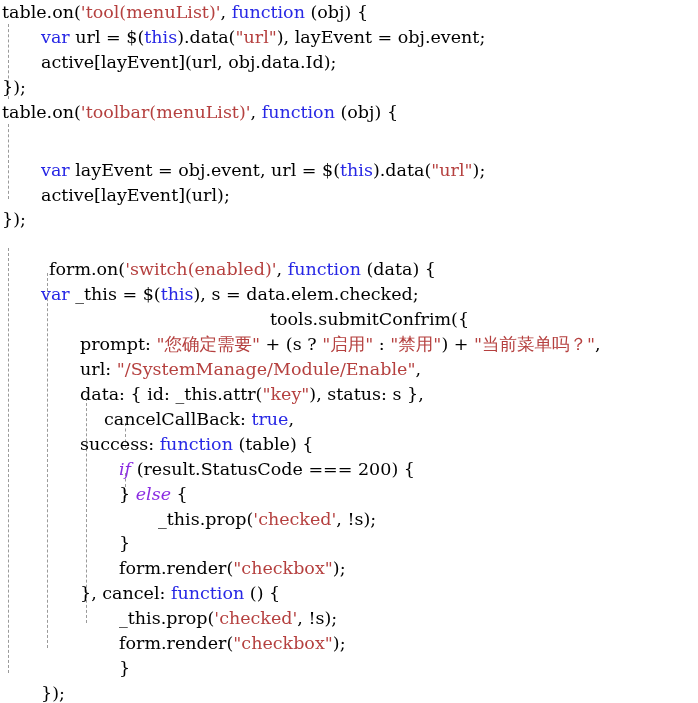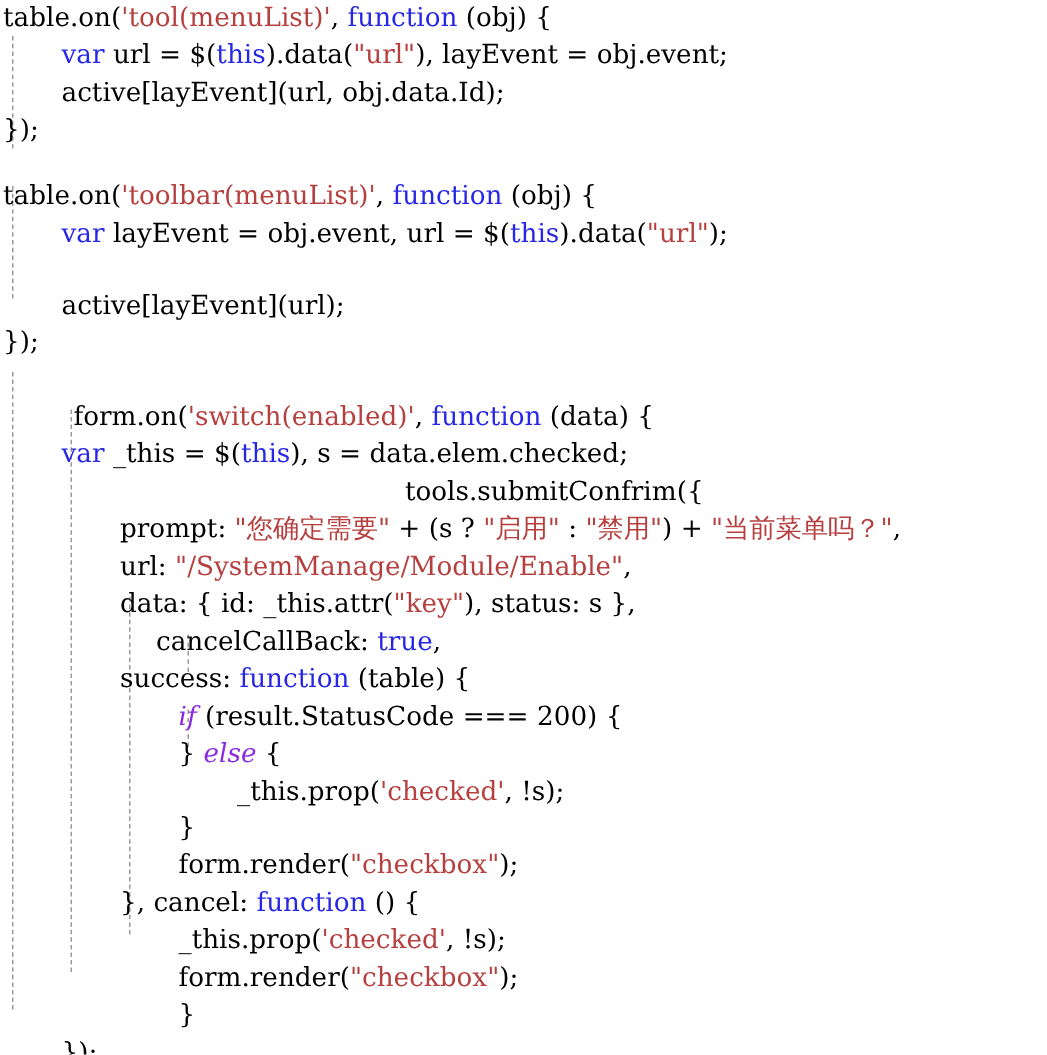--- a/index.html
+++ b/index.html
@@ -77,23 +77,23 @@
       <div class="guide" style="left: 86px; top: 398px; height: 225px; border-left-color: rgb(154, 154, 154);"></div>
       <div class="guide" style="left: 125px; top: 423px; height: 25px; border-left-color: rgb(154, 154, 154);"></div>
       <div class="guide" style="left: 125px; top: 473px; height: 25px; border-left-color: rgb(154, 154, 154);"></div>
     </div>
 
   <div class="code-lines">
       <div class="line" style="height: 24.93px; line-height: 24.93px;"><span style="display: inline-block; width: 0px;"></span><span class="t-plain">table.on(</span><span class="t-str">'tool(menuList)'</span><span class="t-plain">, </span><span class="t-kw">function</span><span class="t-plain"> (obj) {</span></div>
       <div class="line" style="height: 24.93px; line-height: 24.93px;"><span style="display: inline-block; width: 39px;">    </span><span class="t-kw">var</span><span class="t-plain"> url = $(</span><span class="t-kw">this</span><span class="t-plain">).data(</span><span class="t-str">"url"</span><span class="t-plain">), layEvent = obj.event;</span></div>
       <div class="line" style="height: 24.93px; line-height: 24.93px;"><span style="display: inline-block; width: 39px;">    </span><span class="t-plain">active[layEvent](url, obj.data.Id);</span></div>
       <div class="line" style="height: 24.93px; line-height: 24.93px;"><span style="display: inline-block; width: 0px;"></span><span class="t-plain">});</span></div>
-      <div class="line" style="height: 24.93px; line-height: 24.93px; margin-top: 19px;"><span style="display: inline-block; width: 0px;"></span><span class="t-plain">table.on(</span><span class="t-str">'toolbar(menuList)'</span><span class="t-plain">, </span><span class="t-kw">function</span><span class="t-plain"> (obj) {</span></div>
-      <div class="line" style="height: 24.93px; line-height: 24.93px;"><span style="display: inline-block; width: 39px;">    </span><span class="t-kw">var</span><span class="t-plain"> layEvent = obj.event, url = $(</span><span class="t-kw">this</span><span class="t-plain">).data(</span><span class="t-str">"url"</span><span class="t-plain">);</span></div>
-      <div class="line" style="height: 24.93px; line-height: 24.93px; margin-top: 23px;"><span style="display: inline-block; width: 39px;">    </span><span class="t-plain">active[layEvent](url);</span></div>
+      <div class="line" style="height: 24.93px; line-height: 24.93px;"><span style="display: inline-block; width: 0px;"></span><span class="t-plain">table.on(</span><span class="t-str">'toolbar(menuList)'</span><span class="t-plain">, </span><span class="t-kw">function</span><span class="t-plain"> (obj) {</span></div>
+      <div class="line" style="height: 24.93px; line-height: 24.93px; margin-top: 33px;"><span style="display: inline-block; width: 39px;">    </span><span class="t-kw">var</span><span class="t-plain"> layEvent = obj.event, url = $(</span><span class="t-kw">this</span><span class="t-plain">).data(</span><span class="t-str">"url"</span><span class="t-plain">);</span></div>
+      <div class="line" style="height: 24.93px; line-height: 24.93px;"><span style="display: inline-block; width: 39px;">    </span><span class="t-plain">active[layEvent](url);</span></div>
       <div class="line" style="height: 24.93px; line-height: 24.93px;"><span style="display: inline-block; width: 0px;"></span><span class="t-plain">});</span></div>
       <div class="line" style="height: 24.93px; line-height: 24.93px;"><span style="display: inline-block; width: 0px;"></span><span class="t-plain"></span></div>
       <div class="line" style="height: 24.93px; line-height: 24.93px; margin-left: 47px;"><span style="display: inline-block; width: 0px;"></span><span class="t-plain">form.on(</span><span class="t-str">'switch(enabled)'</span><span class="t-plain">, </span><span class="t-kw">function</span><span class="t-plain"> (data) {</span></div>
       <div class="line" style="height: 24.93px; line-height: 24.93px;"><span style="display: inline-block; width: 39px;">    </span><span class="t-kw">var</span><span class="t-plain"> _this = $(</span><span class="t-kw">this</span><span class="t-plain">), s = data.elem.checked;</span></div>
       <div class="line" style="height: 24.93px; line-height: 24.93px; text-align: center;"><span style="display: inline-block; width: 39px;">    </span><span class="t-plain">tools.submitConfrim({</span></div>
       <div class="line" style="height: 24.93px; line-height: 24.93px;"><span style="display: inline-block; width: 78px;">        </span><span class="t-plain">prompt: </span><span class="t-str">"您确定需要"</span><span class="t-plain"> + (s ? </span><span class="t-str">"启用"</span><span class="t-plain"> : </span><span class="t-str">"禁用"</span><span class="t-plain">) + </span><span class="t-str">"当前菜单吗？"</span><span class="t-plain">,</span></div>
       <div class="line" style="height: 24.93px; line-height: 24.93px;"><span style="display: inline-block; width: 78px;">        </span><span class="t-plain">url: </span><span class="t-str">"/SystemManage/Module/Enable"</span><span class="t-plain">,</span></div>
       <div class="line" style="height: 24.93px; line-height: 24.93px;"><span style="display: inline-block; width: 78px;">        </span><span class="t-plain">data: { id: _this.attr(</span><span class="t-str">"key"</span><span class="t-plain">), status: s },</span></div>
       <div class="line" style="height: 24.93px; line-height: 24.93px; margin-left: 24px;"><span style="display: inline-block; width: 78px;">        </span><span class="t-plain">cancelCallBack: </span><span class="t-kw">true</span><span class="t-plain">,</span></div>
       <div class="line" style="height: 24.93px; line-height: 24.93px;"><span style="display: inline-block; width: 78px;">        </span><span class="t-plain">success: </span><span class="t-kw">function</span><span class="t-plain"> (table) {</span></div>

